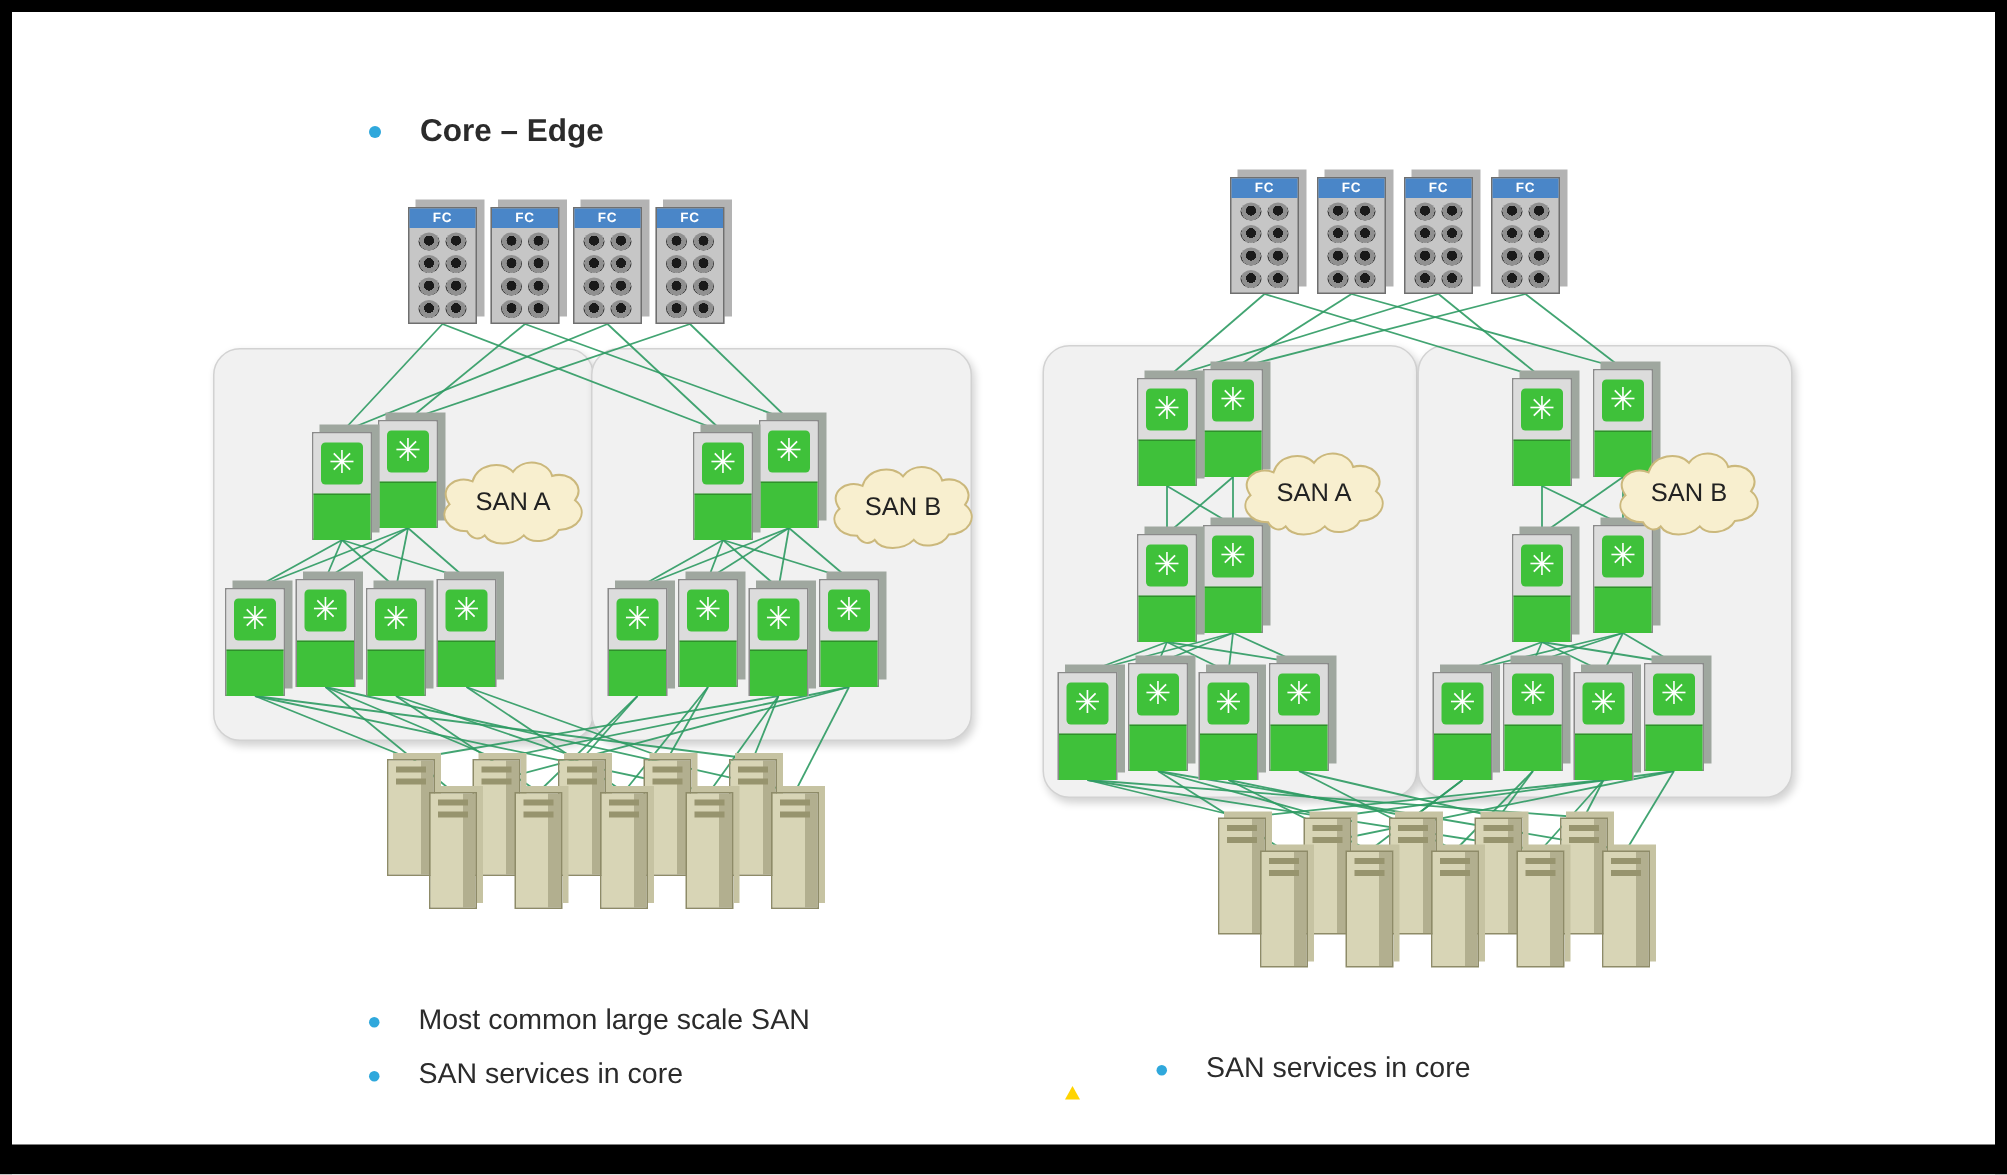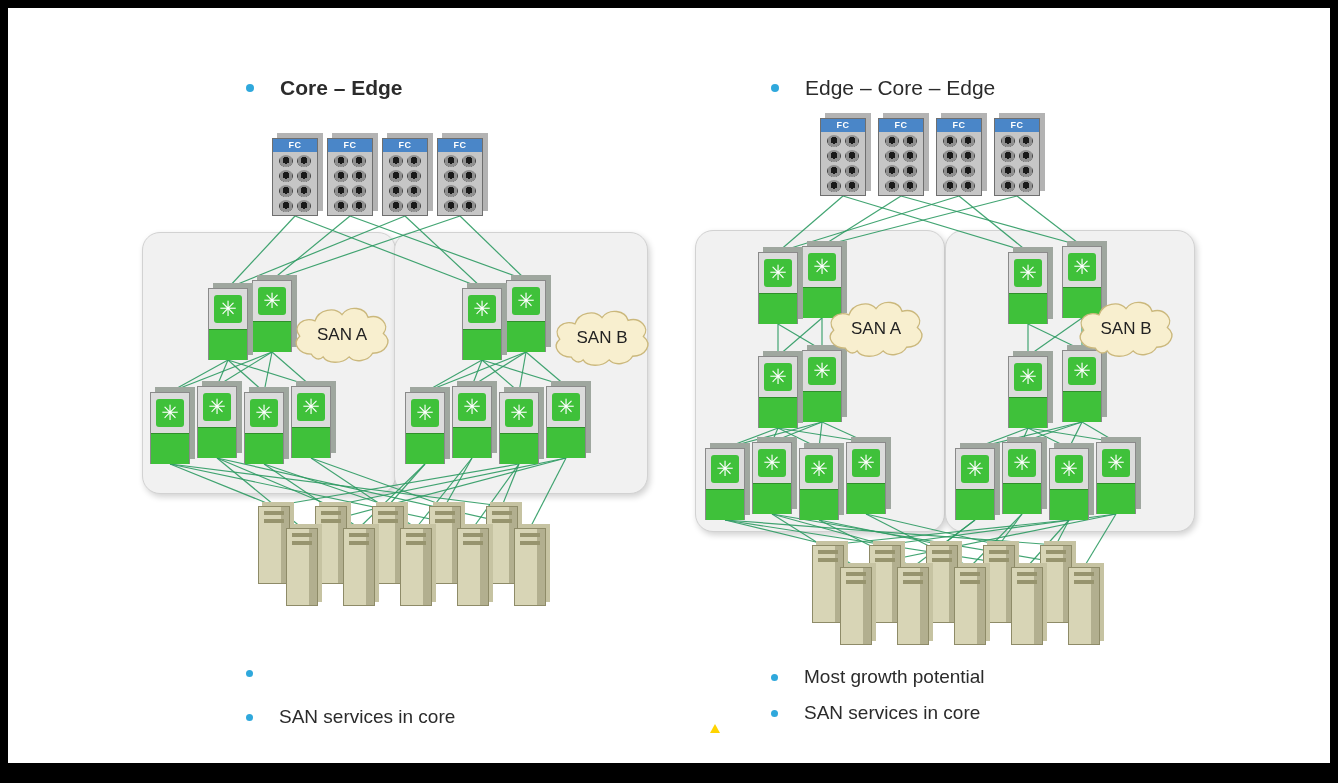--- a/index.html
+++ b/index.html
@@ -538,35 +538,28 @@
     <svg viewBox="0 0 120 72">
       <path class="cloud-path" d="M 26 58 C 12 58 4 46 13 38 C 4 26 18 16 30 21 C 34 8 52 5 60 14 C 68 3 86 6 89 17 C 102 13 114 25 106 35 C 117 44 108 57 94 57 C 89 66 74 68 68 61 C 60 69 44 69 39 61 C 34 66 28 62 26 58 Z" fill="#f8efcf" stroke="#cbb87c" stroke-width="1.5"></path>
     </svg>
     <span class="cloud-label">SAN B</span>
   </div>
 
   <div class="title title-bold" style="left:246px;top:76px;">
     <span class="dot" style="background: rgb(47, 168, 220);"></span>
     <span class="title-text">Core – Edge</span>
   </div>
-  <div class="title" style="left:771px;top:76px;">
-    <span class="dot" style="background: rgb(47, 168, 220);"></span>
-    <span class="title-text">Edge – Core – Edge</span>
-  </div>
 
   <div class="note" style="left:246px;top:670px;">
     <span class="dot" style="background: rgb(47, 168, 220);"></span>
+    <span class="note-text">Most common large scale SAN</span>
   </div>
   <div class="note" style="left:246px;top:706px;">
     <span class="dot" style="background: rgb(47, 168, 220);"></span>
     <span class="note-text">SAN services in core</span>
   </div>
-  <div class="note" style="left:771px;top:666px;">
-    <span class="dot" style="background: rgb(47, 168, 220);"></span>
-    <span class="note-text">Most growth potential</span>
-  </div>
   <div class="note" style="left:771px;top:702px;">
     <span class="dot" style="background: rgb(47, 168, 220);"></span>
     <span class="note-text">SAN services in core</span>
   </div>
 
   <div class="yellow-marker" style="left:710px;top:724px;"></div>
 </div>
 
 </body></html>

